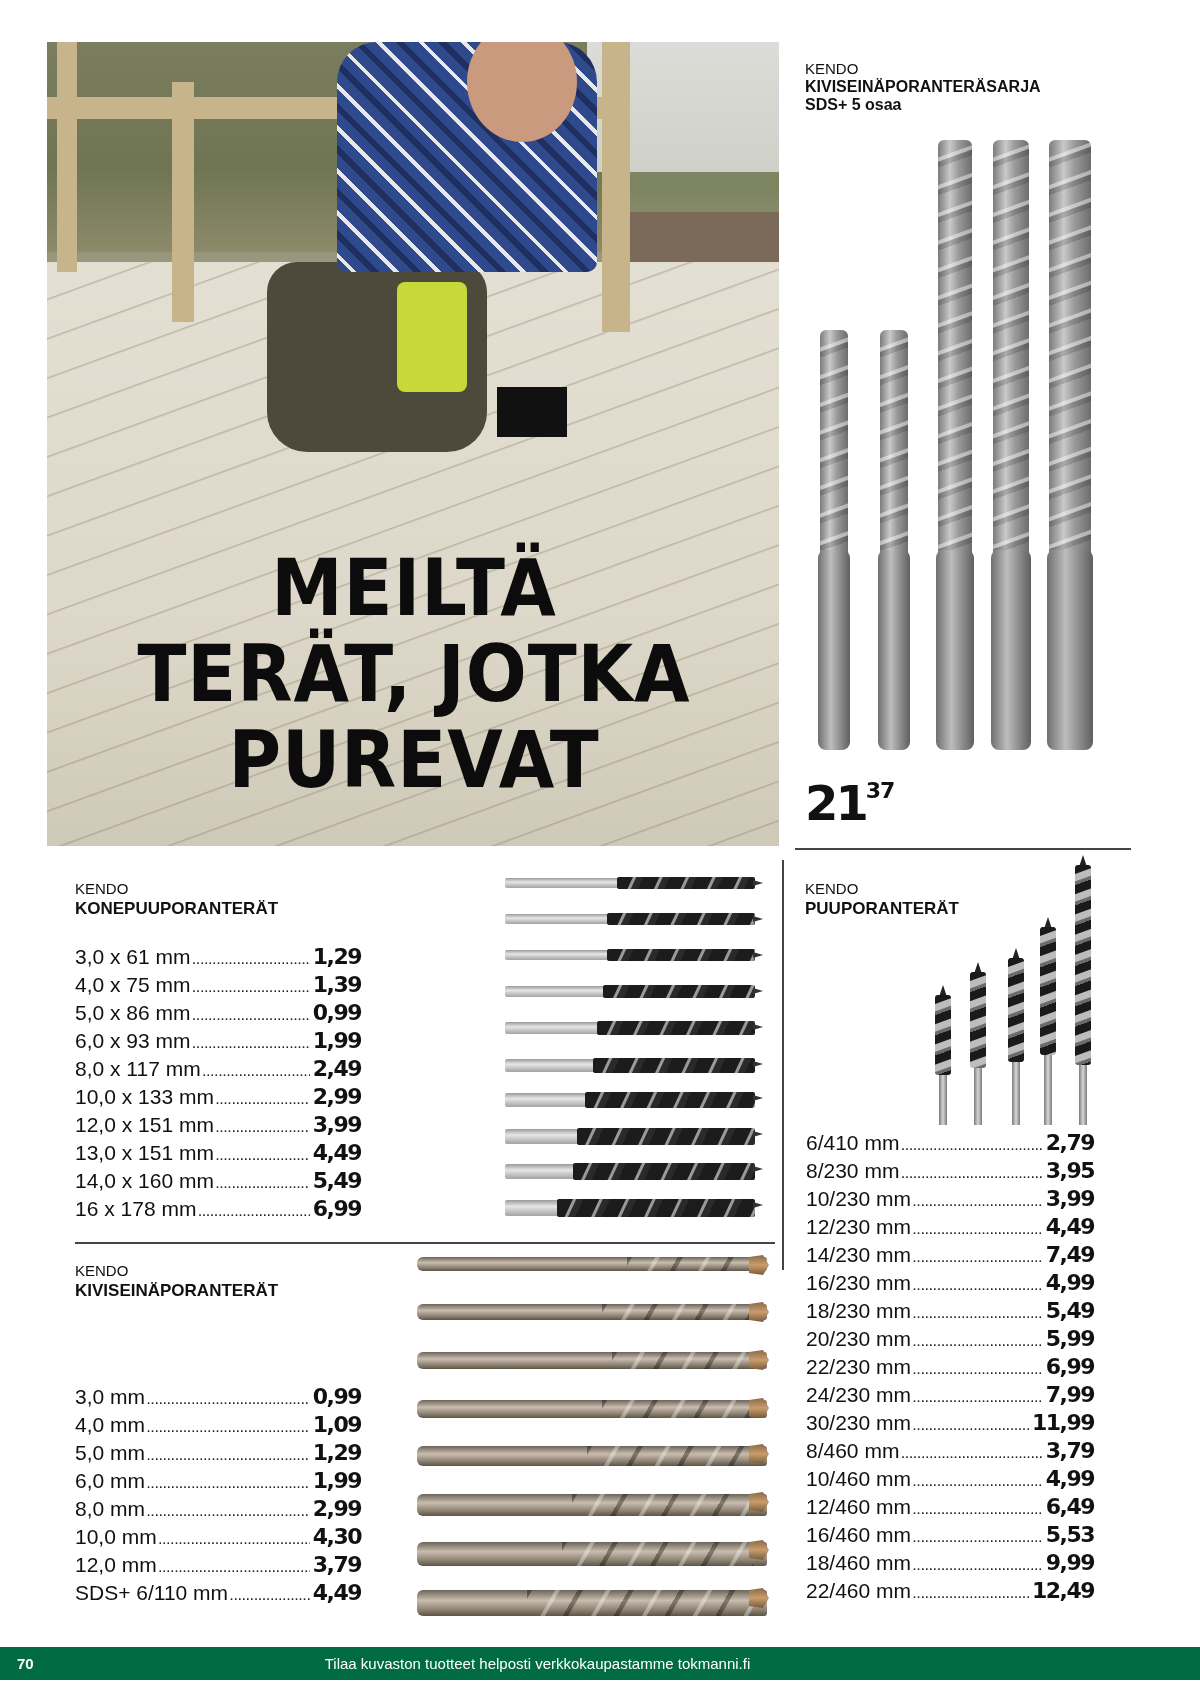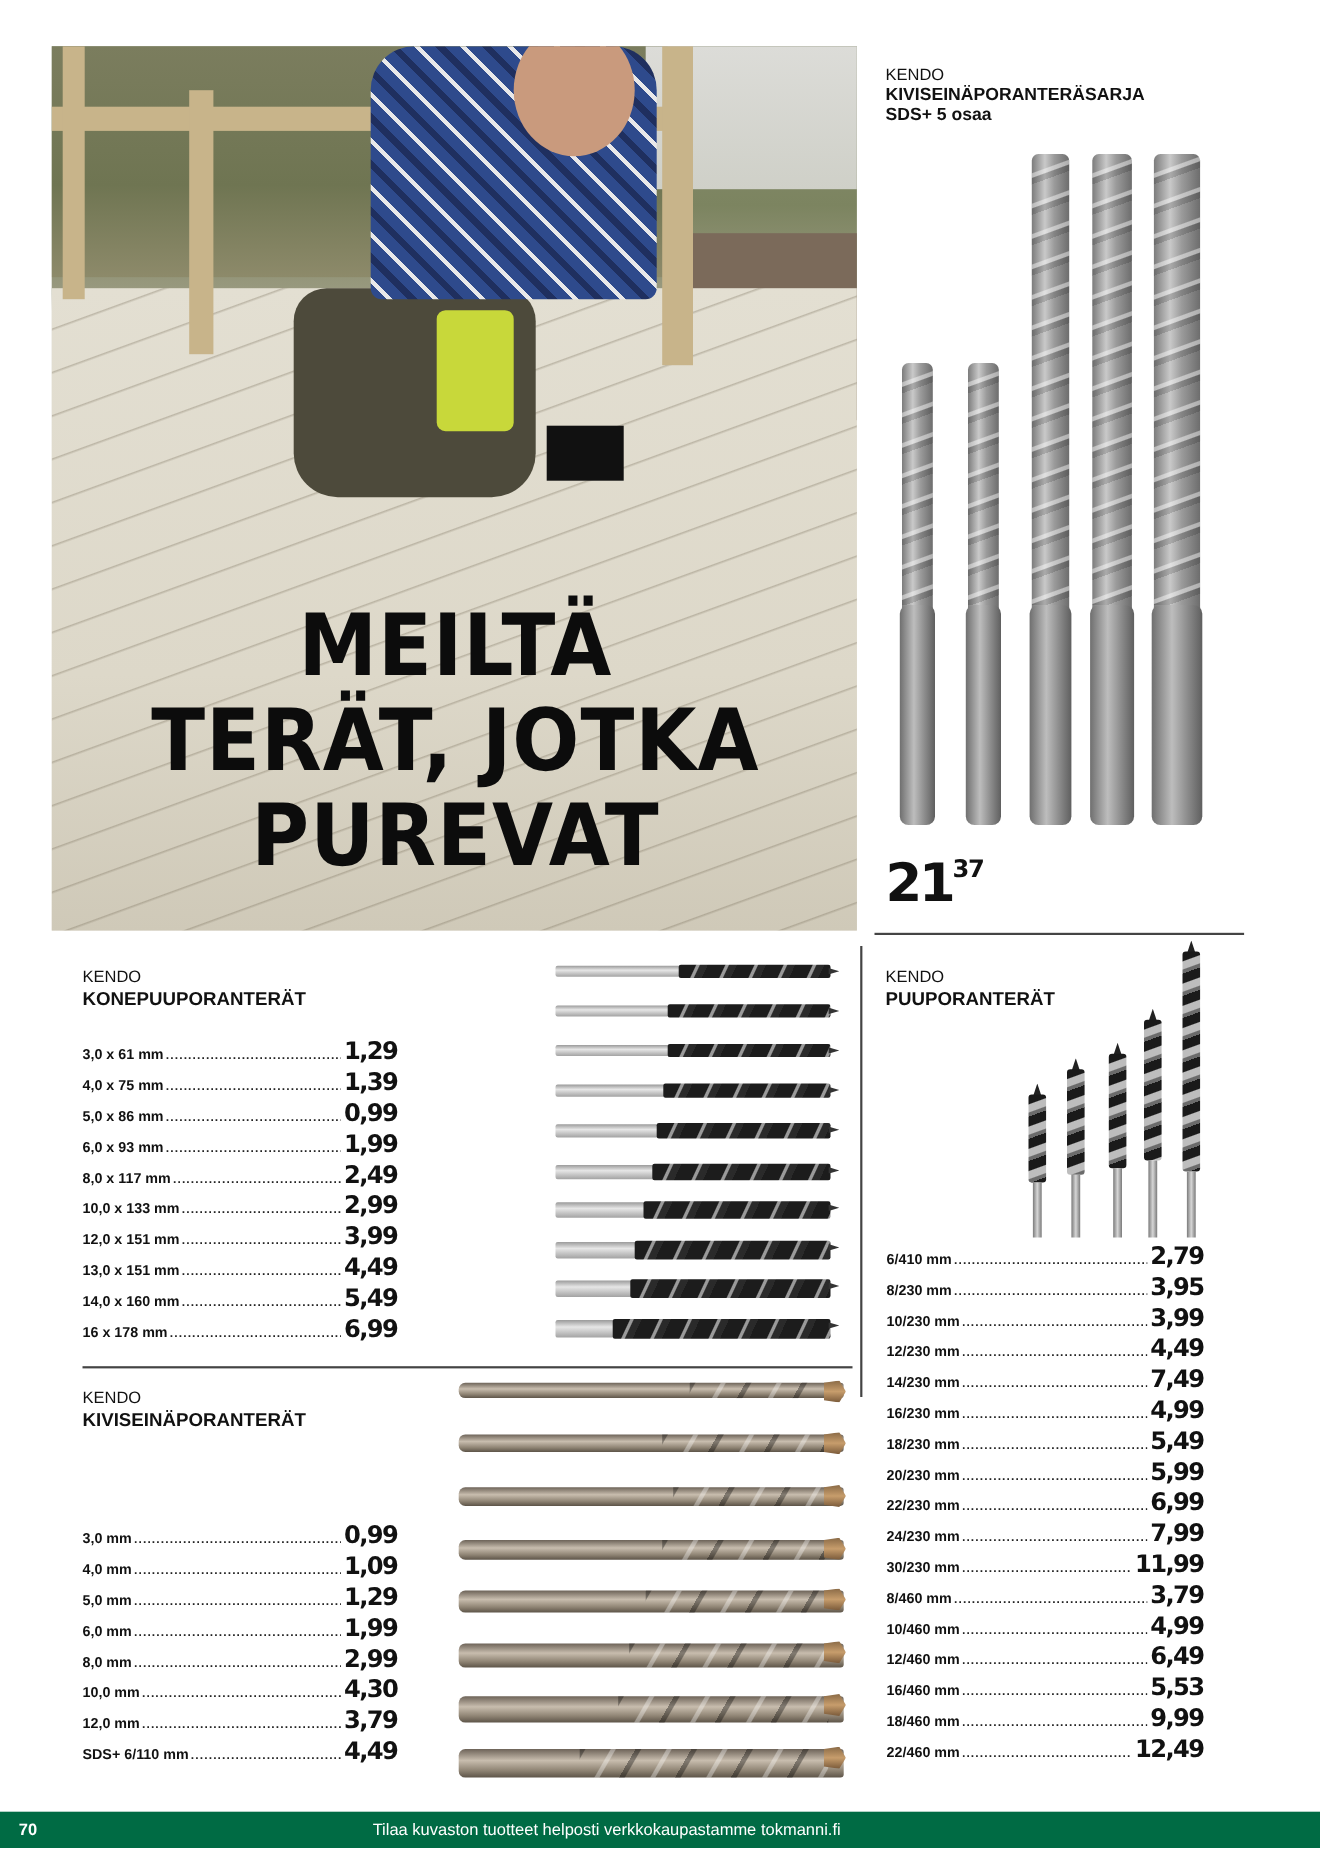--- a/index.html
+++ b/index.html
@@ -51,21 +51,21 @@
   .big-price { position: absolute; left: 805px; top: 778px; font-family: "DejaVu Sans", sans-serif; font-weight: 900; font-size: 48px; line-height: 50px; letter-spacing: -3px; }
   .big-price sup { font-size: 22px; vertical-align: top; line-height: 26px; letter-spacing: -1px; }
 
   .hline { position: absolute; height: 1.5px; background: #444; }
   .vline { position: absolute; width: 1.5px; background: #444; }
 
   
   .section-head { position: absolute; }
   .plist { position: absolute; list-style: none; }
   .plist li { display: flex; align-items: baseline; height: 28px; }
-  .plist .lab { font-size: 13px; font-weight: bold; white-space: nowrap; }
+  .plist .lab { font-size: 21px; font-weight: normal; white-space: nowrap; }
   .plist .dots { flex: 1; overflow: hidden; white-space: nowrap; font-size: 11px; font-weight: bold; margin: 0 3px 0 2px; color: #222; letter-spacing: 1px; }
   .plist .dots::before { content: "................................................................................................................................"; }
   .plist .pr { font-family: "DejaVu Sans", sans-serif; font-weight: 700; font-size: 22px; letter-spacing: -1.5px; white-space: nowrap; }
 
   
   .wb { position: absolute; height: 12px; border-radius: 2px; }
   .wb .shank { position: absolute; left: 0; top: 1px; bottom: 1px; border-radius: 2px; background: linear-gradient(180deg,#9a9a9a,#e6e6e6 40%,#a3a3a3); }
   .wb .flute { position: absolute; top: 0; bottom: 0; right: 8px; background: repeating-linear-gradient(115deg,#1c1c1c 0 14px,#9a9a9a 15px 17px,#2a2a2a 18px 24px); border-radius: 2px; }
   .wb .tip { position: absolute; right: 0; top: 3px; width: 10px; height: 6px; background: #333; clip-path: polygon(0 0,100% 50%,0 100%); }
 
@@ -76,21 +76,21 @@
 
   
   .ab { position: absolute; width: 12px; }
   .ab .spiral { position: absolute; left: -2px; right: -2px; top: 10px; border-radius: 3px; background: repeating-linear-gradient(160deg,#1a1a1a 0 8px,#bdbdbd 9px 15px,#6b6b6b 16px 19px); }
   .ab .shaft { position: absolute; left: 2px; right: 2px; bottom: 0; background: linear-gradient(90deg,#7a7a7a,#d6d6d6,#7a7a7a); }
   .ab .point { position: absolute; left: 2px; top: 0; width: 8px; height: 12px; background: #222; clip-path: polygon(50% 0,100% 100%,0 100%); }
 
   
   .footer { position: absolute; left: 0; top: 1647px; width: 1200px; height: 33px; background: #006b44; color: #fff; }
   .footer .pageno { position: absolute; left: 17px; top: 8px; font-size: 15px; font-weight: bold; }
-  .footer .tagline { position: absolute; left: 18px; width: 1067px; top: 8px; text-align: center; font-size: 15px; }
+  .footer .tagline { position: absolute; left: 4px; width: 1067px; top: 8px; text-align: center; font-size: 15px; }
 </style>
 </head>
 <body>
 
 <div class="hero">
   <div class="trees"></div>
   <div class="sky"></div>
   <div class="field"></div>
   <div class="deck"></div>
   <div class="rail" style="left:0;top:55px;width:560px;height:22px;"></div>

